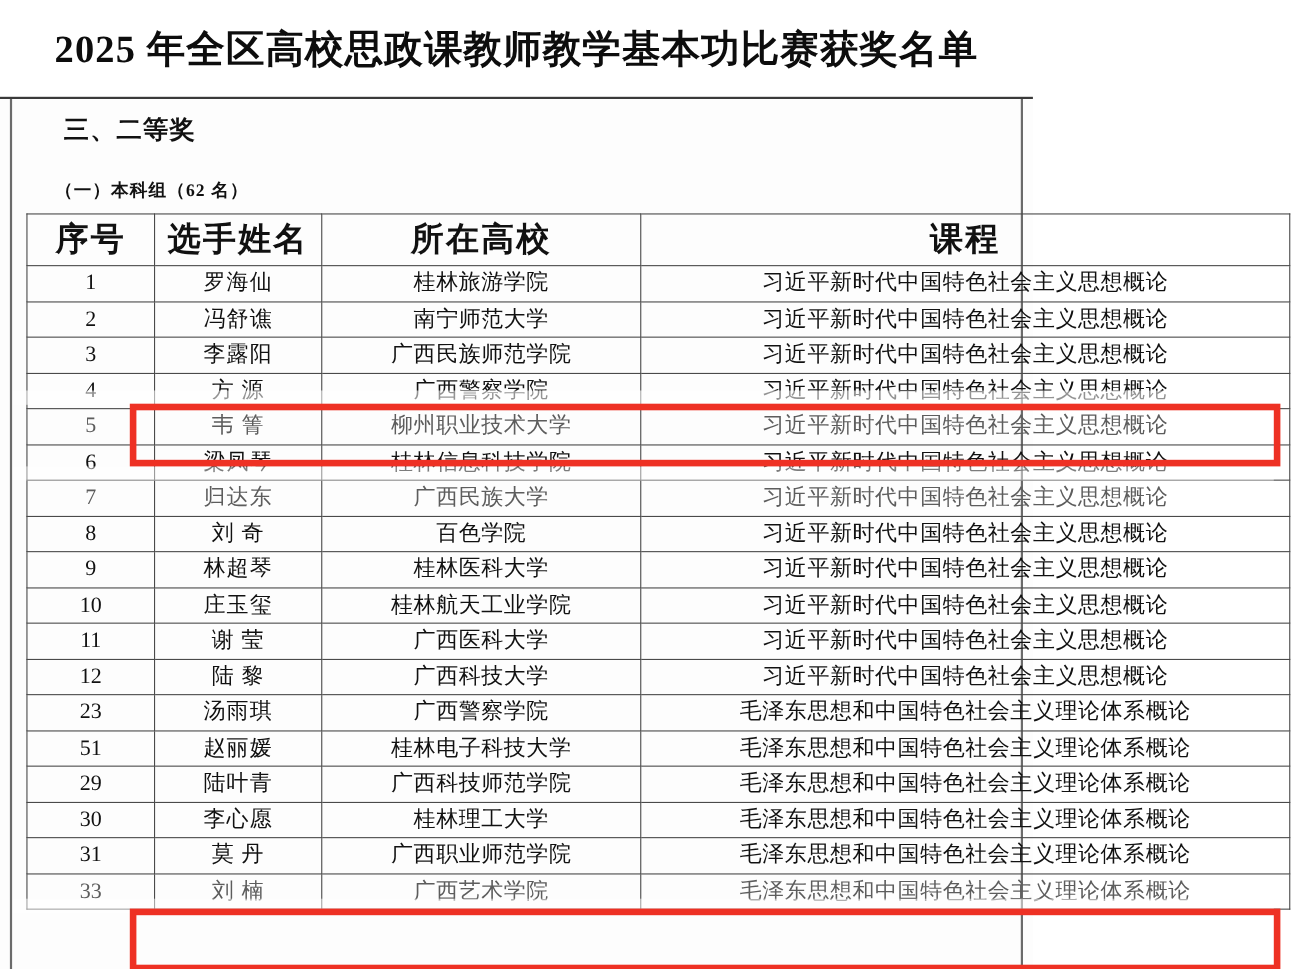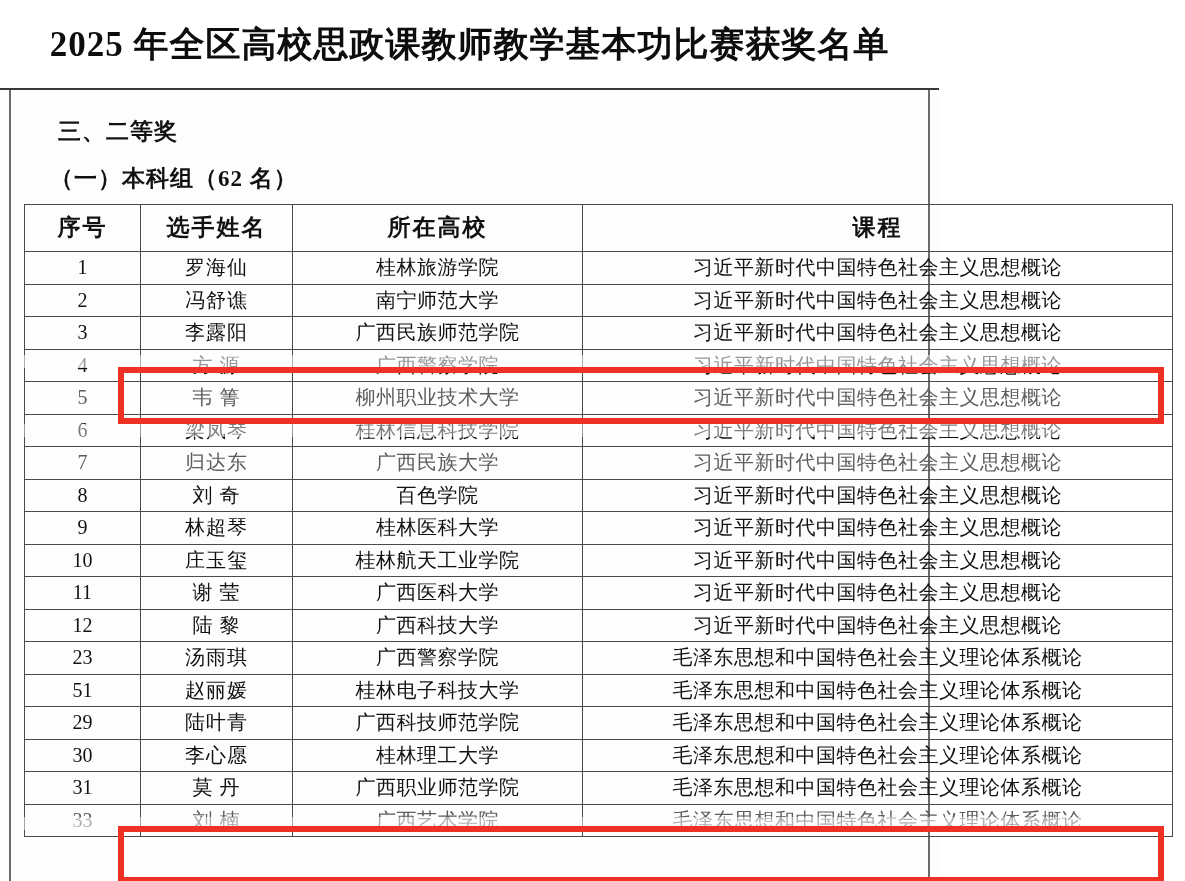--- a/index.html
+++ b/index.html
@@ -57,48 +57,48 @@
     height: 881px;
     background: #6b6b6b;
   }
   .content {
     position: relative;
     padding: 0 14px 0 14px;
   }
   .section-heading {
     font-size: 23px;
     font-weight: bold;
-    margin: 26px 0 0 44px;
+    margin: 12px 0 0 44px;
     letter-spacing: 1px;
   }
   .subsection-heading {
-    font-size: 23px;
+    font-size: 16px;
     font-weight: bold;
-    margin: 16px 0 10px 36px;
+    margin: 30px 0 10px 36px;
     letter-spacing: 1px;
   }
   table.award-table {
     border-collapse: collapse;
     width: 1148px;
     margin-left: 10px;
     table-layout: fixed;
   }
   table.award-table th,
   table.award-table td {
     border: 1.5px solid #4a4a4a;
     text-align: center;
     font-size: 20px;
     padding: 0;
     height: 31.5px;
     line-height: 31.5px;
     white-space: nowrap;
     overflow: hidden;
   }
   table.award-table thead th {
-    font-size: 23px;
+    font-size: 30px;
     font-weight: bold;
     height: 46px;
     line-height: 46px;
     letter-spacing: 2px;
   }
   col.c-num { width: 116px; }
   col.c-name { width: 152px; }
   col.c-school { width: 290px; }
   col.c-course { width: 590px; }
   td.num { font-size: 20px; font-family: "Liberation Serif", "DejaVu Serif", serif; }

